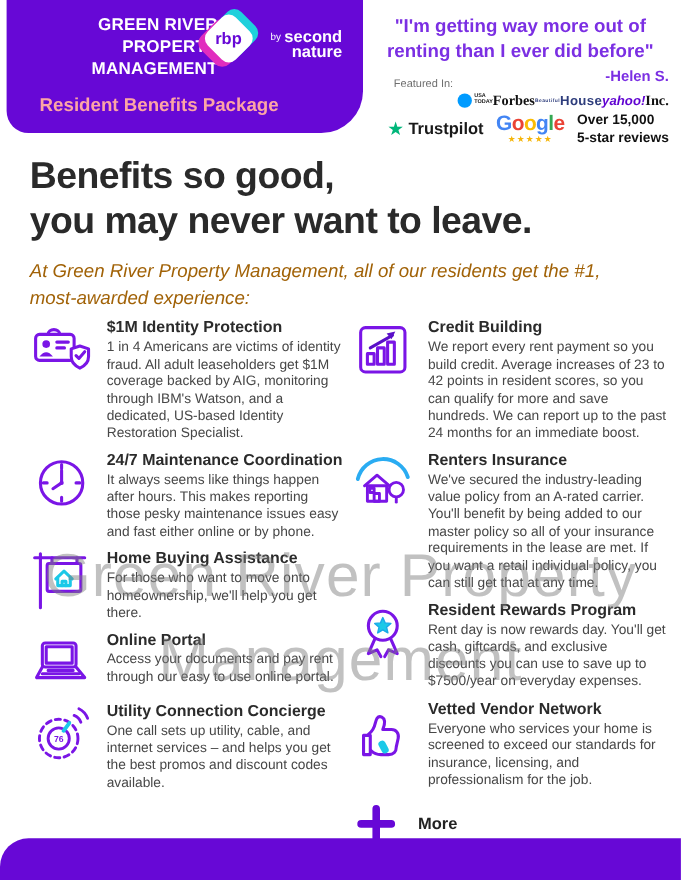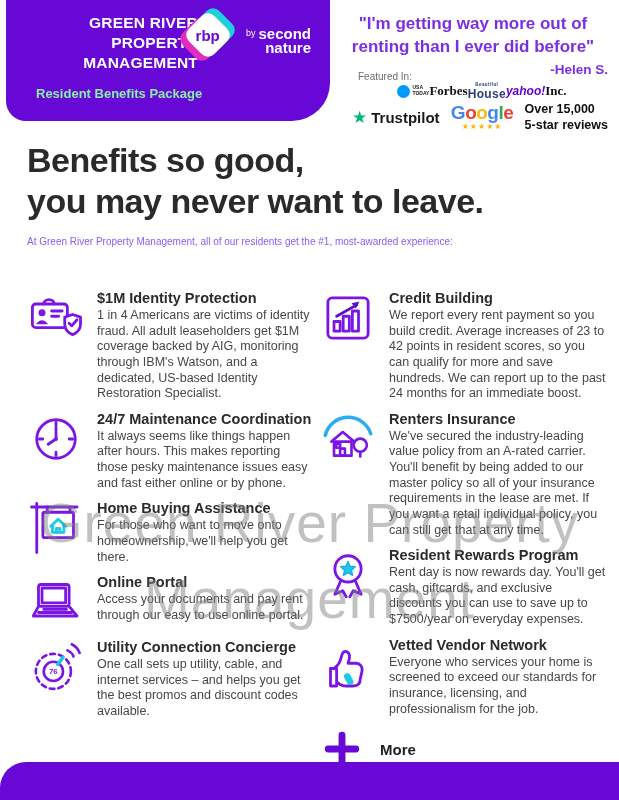--- a/index.html
+++ b/index.html
@@ -5,21 +5,21 @@
   * { margin:0; padding:0; box-sizing:border-box; }
   html,body { width:619px; }
   body { font-family:"Liberation Sans", sans-serif; background:#fff; }
   #page { position:relative; width:619px; height:800px; background:#fff; overflow:hidden; }
 
   
   .header-box { position:absolute; left:6px; top:0; width:324px; height:121px;
     background:#6708D6; border-radius:0 0 38px 20px; }
   .company-name { position:absolute; left:30px; top:13px; width:162px; color:#fff;
     font-weight:800; font-size:15.5px; line-height:1.28; letter-spacing:.2px;text-align:right; }
-  .package-title { position:absolute; left:30px; top:86px; color:#86efac; font-weight:800; font-size:13px; }
+  .package-title { position:absolute; left:30px; top:86px; color:#fca5a5; font-weight:800; font-size:17px; }
 
   .rbp-logo { position:absolute; left:176px; top:10px; width:56px; height:56px; }
   .dm { position:absolute; width:36px; height:36px; border-radius:9px; transform:rotate(45deg); }
   .dm-cyan { left:13px; top:2px; background:#1FD0DC; }
   .dm-magenta { left:2px; top:11px; background:#E12DBE; }
   .dm-white { left:8px; top:7px; background:#fff; display:flex; align-items:center; justify-content:center; }
   .dm-white span { transform:rotate(-45deg); color:#6708D6; font-weight:800; font-size:15px; }
 
   .byline { position:absolute; left:240px; top:27px; display:flex; gap:3px; color:#fff;text-align:right; }
   .byline .by { font-size:9px; margin-top:1px; }
@@ -27,26 +27,26 @@
 
   
   .testimonial { position:absolute; left:338px; top:13px; width:270px; text-align:center;
     color:#7B2FE3; font-weight:700; font-size:17px; line-height:1.35; }
   .attribution { position:absolute; left:338px; top:62px; width:270px; text-align:right;
     color:#7B2FE3; font-weight:700; font-size:13.5px; }
 
   
   .featured-label { position:absolute; left:358px; top:71px; font-size:10px; color:#6e6e6e; }
   .logo-row { position:absolute; left:356px; top:83px; width:252px; height:16px;
-    display:flex; align-items:center; justify-content:center; }
+    display:flex; align-items:center; justify-content:flex-end; }
   .usatoday { display:flex; align-items:center; gap:2px; }
   .usatoday .dot { width:13px; height:13px; border-radius:50%; background:#009BFF; }
   .usatoday .ut-txt { font-size:5px; font-weight:800; line-height:1.15; color:#1a1a1a; }
   .forbes { font-family:"Liberation Serif", serif; font-weight:700; font-size:13px; color:#111; }
-  .housebeautiful { display:flex; flex-direction:column; align-items:center; color:#2E3D7C; }
+  .housebeautiful { display:flex; align-items:center; color:#2E3D7C; }
   .housebeautiful .hb-top { font-size:4.5px; font-weight:700; letter-spacing:.4px; }
   .housebeautiful .hb-main { font-size:12px; font-weight:800; letter-spacing:.3px; }
   .yahoo { font-size:12px; font-weight:800; font-style:italic; color:#5F01D1; }
   .inc { font-family:"Liberation Serif", serif; font-weight:700; font-size:13px; color:#111; }
 
   .review-row { position:absolute; left:352px; top:99px; width:256px; height:36px;
     display:flex; align-items:center; justify-content:space-between; }
   .trustpilot { display:flex; align-items:center; gap:4px; }
   .trustpilot .tp-star { color:#00B67A; font-size:17px; line-height:1; }
   .trustpilot .tp-name { font-size:15px; font-weight:600; color:#191919; }
@@ -54,22 +54,22 @@
   .google-word { font-size:19px; font-weight:700; letter-spacing:-.5px; }
   .gl:nth-child(1){color:#4285F4;} .gl:nth-child(2){color:#EA4335;}
   .gl:nth-child(3){color:#FBBC05;} .gl:nth-child(4){color:#4285F4;}
   .gl:nth-child(5){color:#34A853;} .gl:nth-child(6){color:#EA4335;}
   .google-stars { font-size:8px; color:#F6B60B; letter-spacing:1px; margin-top:1px; }
   .review-summary { font-size:12.5px; font-weight:800; color:#111; line-height:1.3; }
 
   
   .headline { position:absolute; left:27px; top:140px; font-size:34px; font-weight:800;
     color:#2A2A2A; line-height:1.2; letter-spacing:-.5px; white-space:nowrap; }
-  .intro { position:absolute; left:27px; top:235px; width:548px; font-size:10px;
-    color:#8b5cf6; line-height:1.4; }
+  .intro { position:absolute; left:27px; top:235px; width:548px; font-size:17px;
+    color:#a16207; line-height:1.4;font-style:italic; }
 
   
   .benefits { position:absolute; left:28px; top:290px; width:580px;
     display:grid; grid-template-columns:284px 288px; column-gap:8px; }
   .benefit { display:flex; gap:13px; margin-bottom:9px; }
   .b-icon { width:56px; height:56px; flex:none; }
   .b-icon svg { width:56px; height:56px; display:block; }
   .benefit-title { font-size:14.5px; font-weight:700; color:#2b2b2b; margin-bottom:2px; white-space:nowrap; }
   .benefit-desc { font-size:12.5px; color:#474747; line-height:1.25; }
   .more-row { display:flex; align-items:center; gap:16px; margin-top:10px; }

